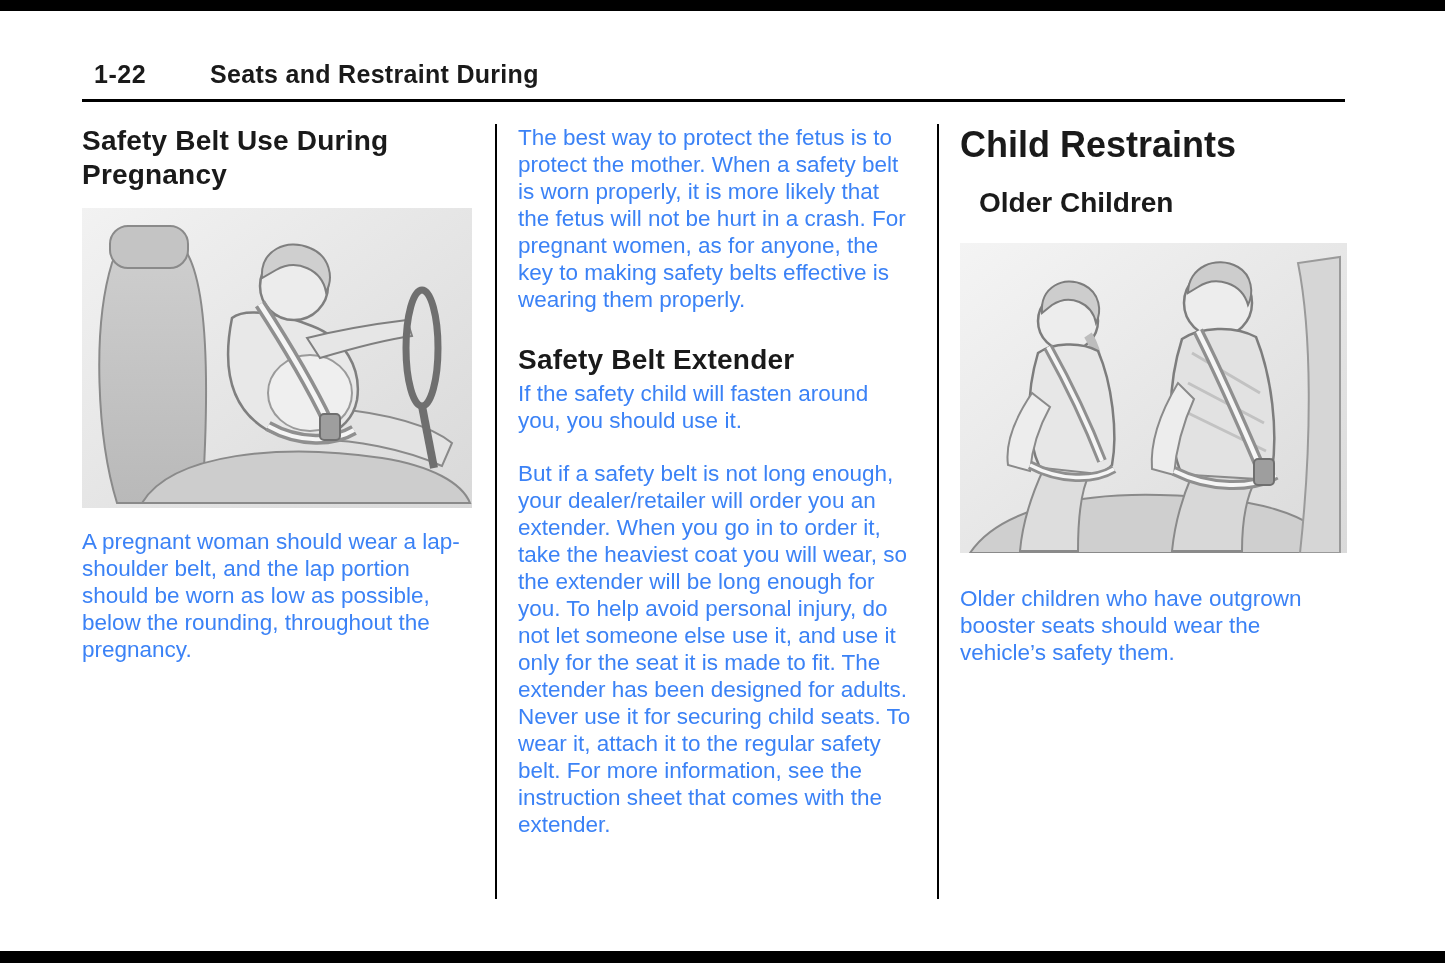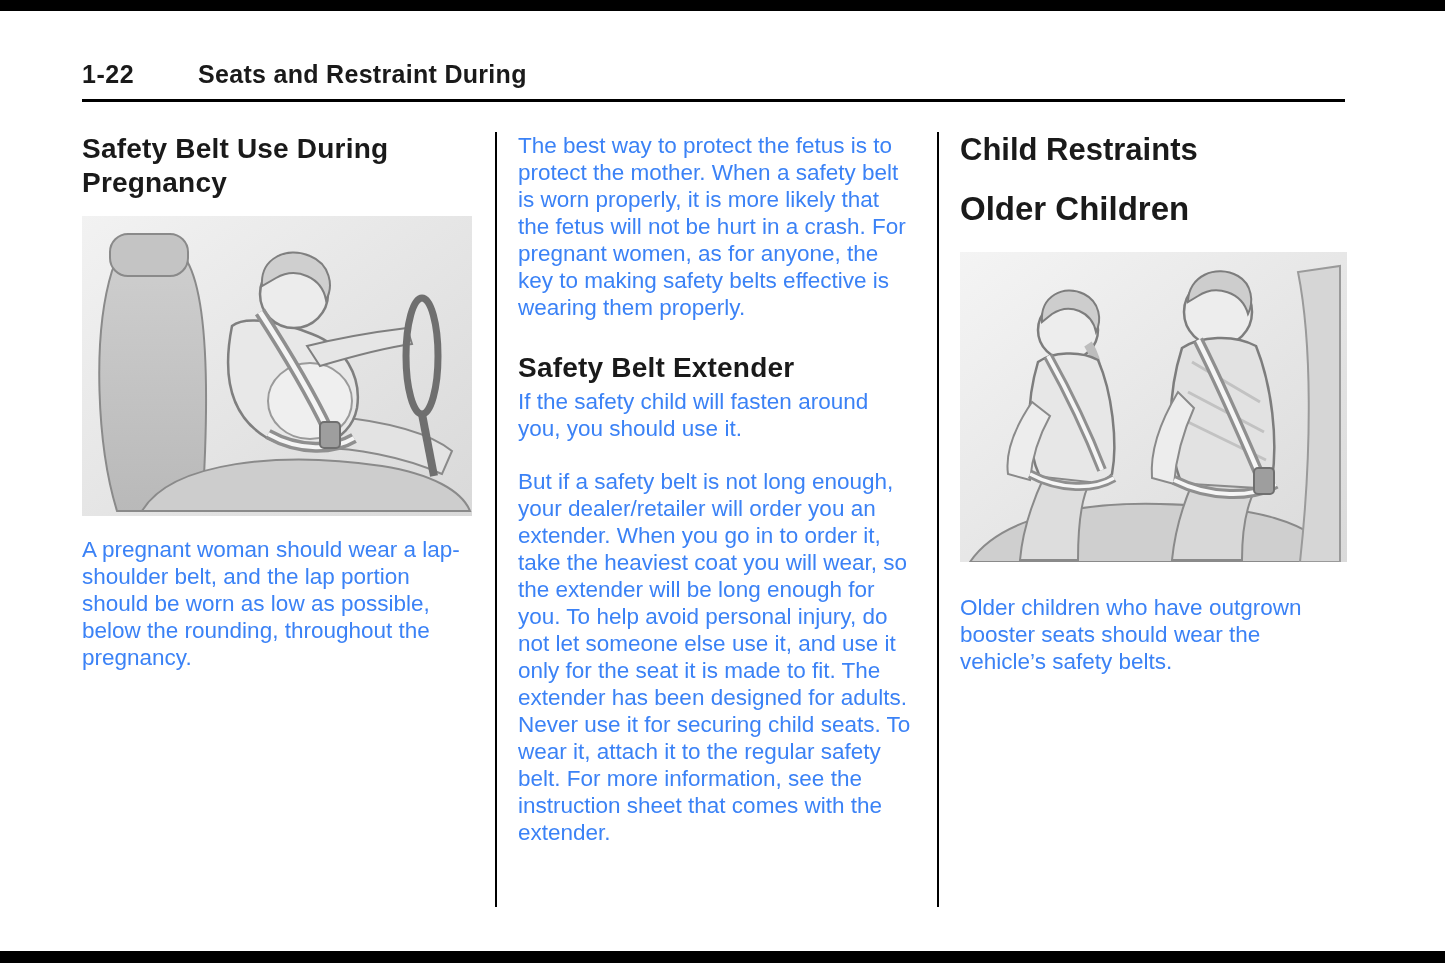--- a/index.html
+++ b/index.html
@@ -23,20 +23,21 @@
 
   .page-header {
     position: absolute;
     left: 82px;
     top: 60px;
     width: 1263px;
   }
   .page-header .line {
     display: flex;
     align-items: flex-end;
+    margin-left: 12px;
   }
   .page-num {
     font-size: 25px;
     font-weight: bold;
     letter-spacing: 0.5px;
   }
   .page-title {
     font-size: 25px;
     font-weight: bold;
     margin-left: 64px;
@@ -44,21 +45,21 @@
   }
   .header-rule {
     margin-top: 10px;
     height: 3px;
     background: #000;
   }
 
   .columns {
     position: absolute;
     left: 82px;
-    top: 132px;
+    top: 124px;
     display: flex;
     align-items: stretch;
   }
   .col { flex: none; }
   .col1 { width: 392px; }
   .col2 { width: 398px; }
   .col3 { width: 392px; }
   .divider {
     flex: none;
     width: 2px;
@@ -68,29 +69,30 @@
   }
 
   h2.sect {
     font-size: 28px;
     font-weight: bold;
     line-height: 1.22;
     letter-spacing: 0.2px;
     margin-bottom: 16px;
   }
   h1.big {
-    font-size: 31px;
+    font-size: 36px;
     font-weight: bold;
     line-height: 1.15;
     margin-bottom: 22px;
   }
   h2.sub {
-    font-size: 33px;
+    font-size: 28px;
     font-weight: bold;
     margin-bottom: 24px;
+    margin-left: 19px;
   }
   p.body {
     font-size: 22.5px;
     line-height: 27px;
     margin-bottom: 26px;
     color: #3b82f6;
   }
   .col2 h2.sect { margin-top: 30px; margin-bottom: 3px; }
 
   figure.illus {
@@ -224,18 +226,18 @@
         <path d="M238,88 C260,132 282,182 300,224" fill="none" stroke="#8f8f8f" stroke-width="11"></path>
         <path d="M238,88 C260,132 282,182 300,224" fill="none" stroke="#f6f6f6" stroke-width="4.5"></path>
 
         <path d="M214,228 C250,246 292,246 316,232" fill="none" stroke="#8f8f8f" stroke-width="10"></path>
         <path d="M214,228 C250,246 292,246 316,232" fill="none" stroke="#f6f6f6" stroke-width="4"></path>
 
         <rect x="294" y="216" width="20" height="26" rx="4" fill="#9e9e9e" stroke="#6f6f6f" stroke-width="2"></rect>
       </svg>
     </figure>
 
-    <p class="body">Older children who have outgrown booster seats should wear the vehicle’s safety belts.</p>
+    <p class="body">Older children who have outgrown booster seats should wear the vehicle’s safety them.</p>
   </section>
 
 </main>
 
 <div class="bar bottom"></div>
 
 </body></html>

